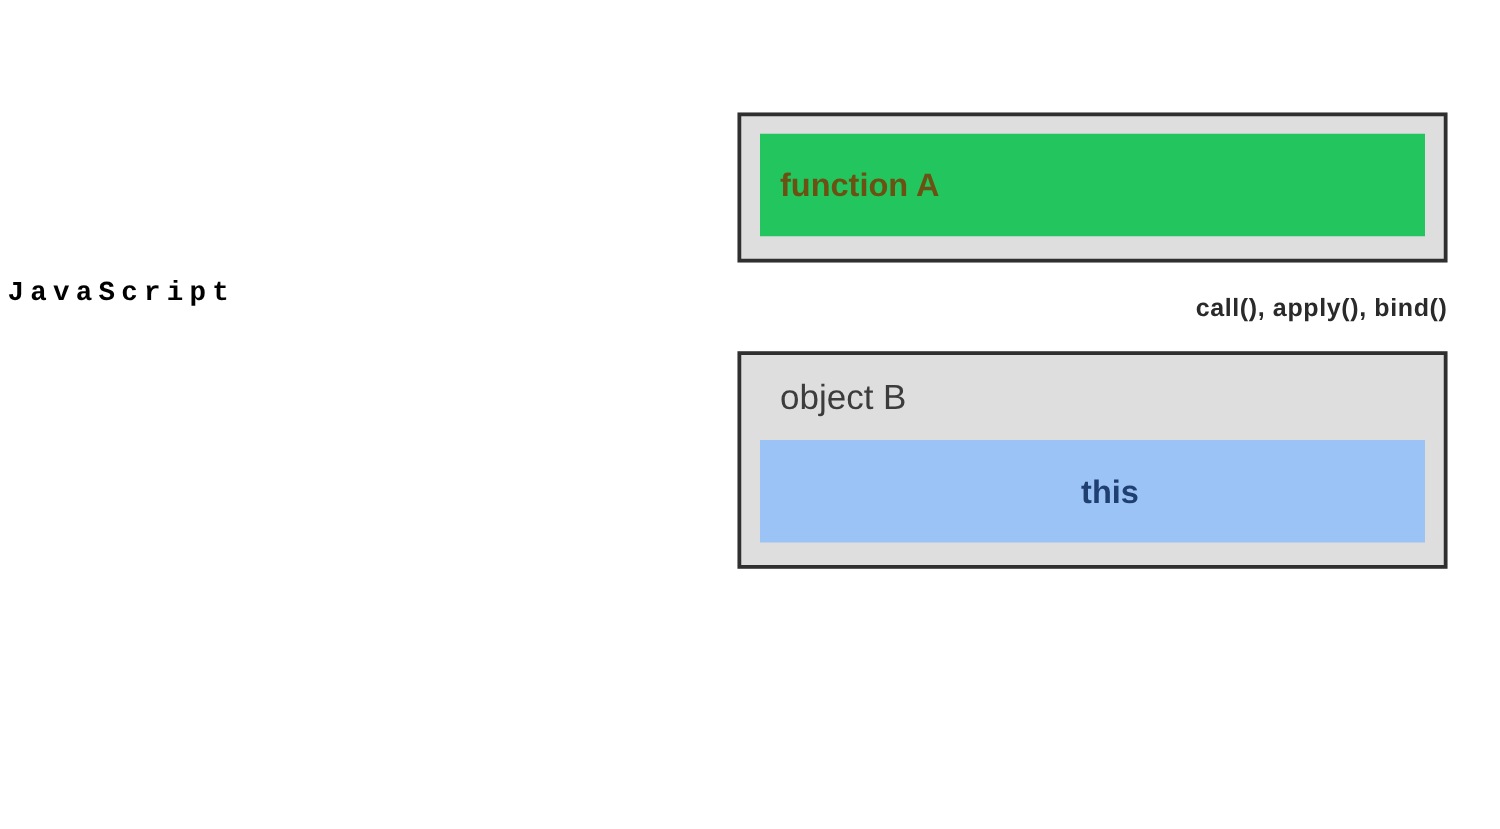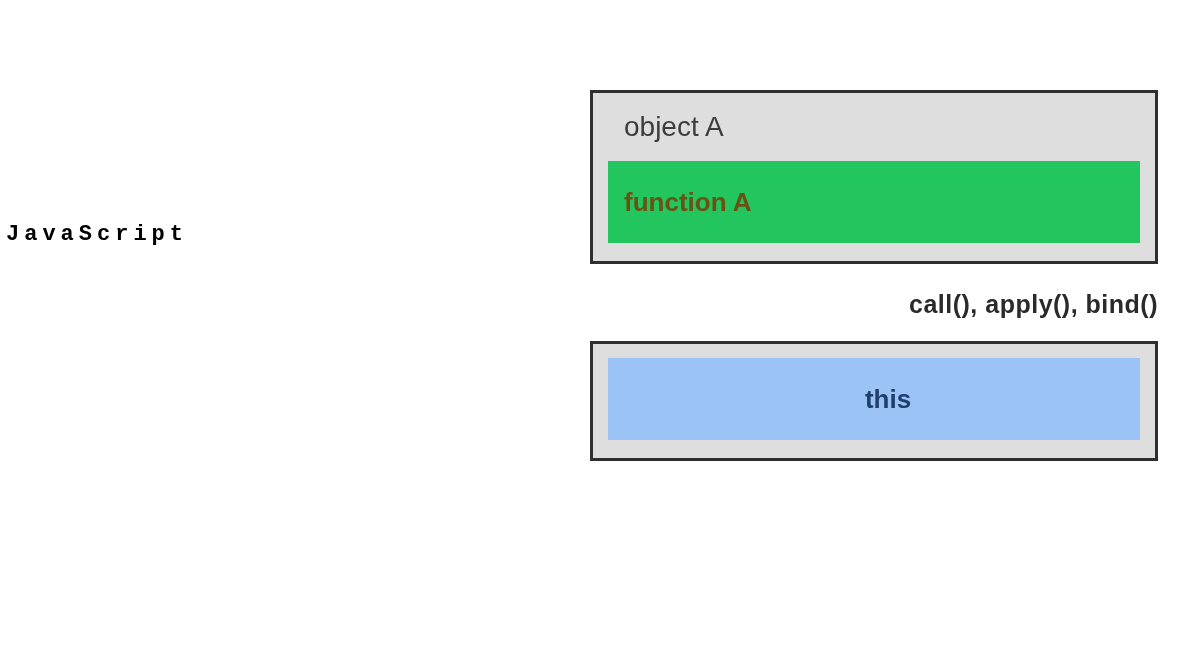--- a/index.html
+++ b/index.html
@@ -59,41 +59,41 @@
     padding-left: 16px;
   }
   .this-box {
     background: #9cc3f5;
     color: #1f3f70;
     justify-content: center;
   }
   .methods-label {
     text-align: right;
     font-weight: 700;
-    font-size: 25px;
+    font-size: 20px;
     color: #2a2a2a;
     margin: 26px 0 22px 0;
     letter-spacing: 0.5px;
   }
 </style>
 </head>
 <body>
 
 <div class="side-label">JavaScript</div>
 
 <div class="diagram-area">
 
   <div class="object-box">
-    <div class="object-title">object A</div>
     <div class="inner-box function-box">
       <span>function A</span>
     </div>
   </div>
 
   <div class="methods-label">call(), apply(), bind()</div>
 
   <div class="object-box">
+    <div class="object-title">object B</div>
     <div class="inner-box this-box">
       <span>this</span>
     </div>
   </div>
 
 </div>
 
 </body></html>

